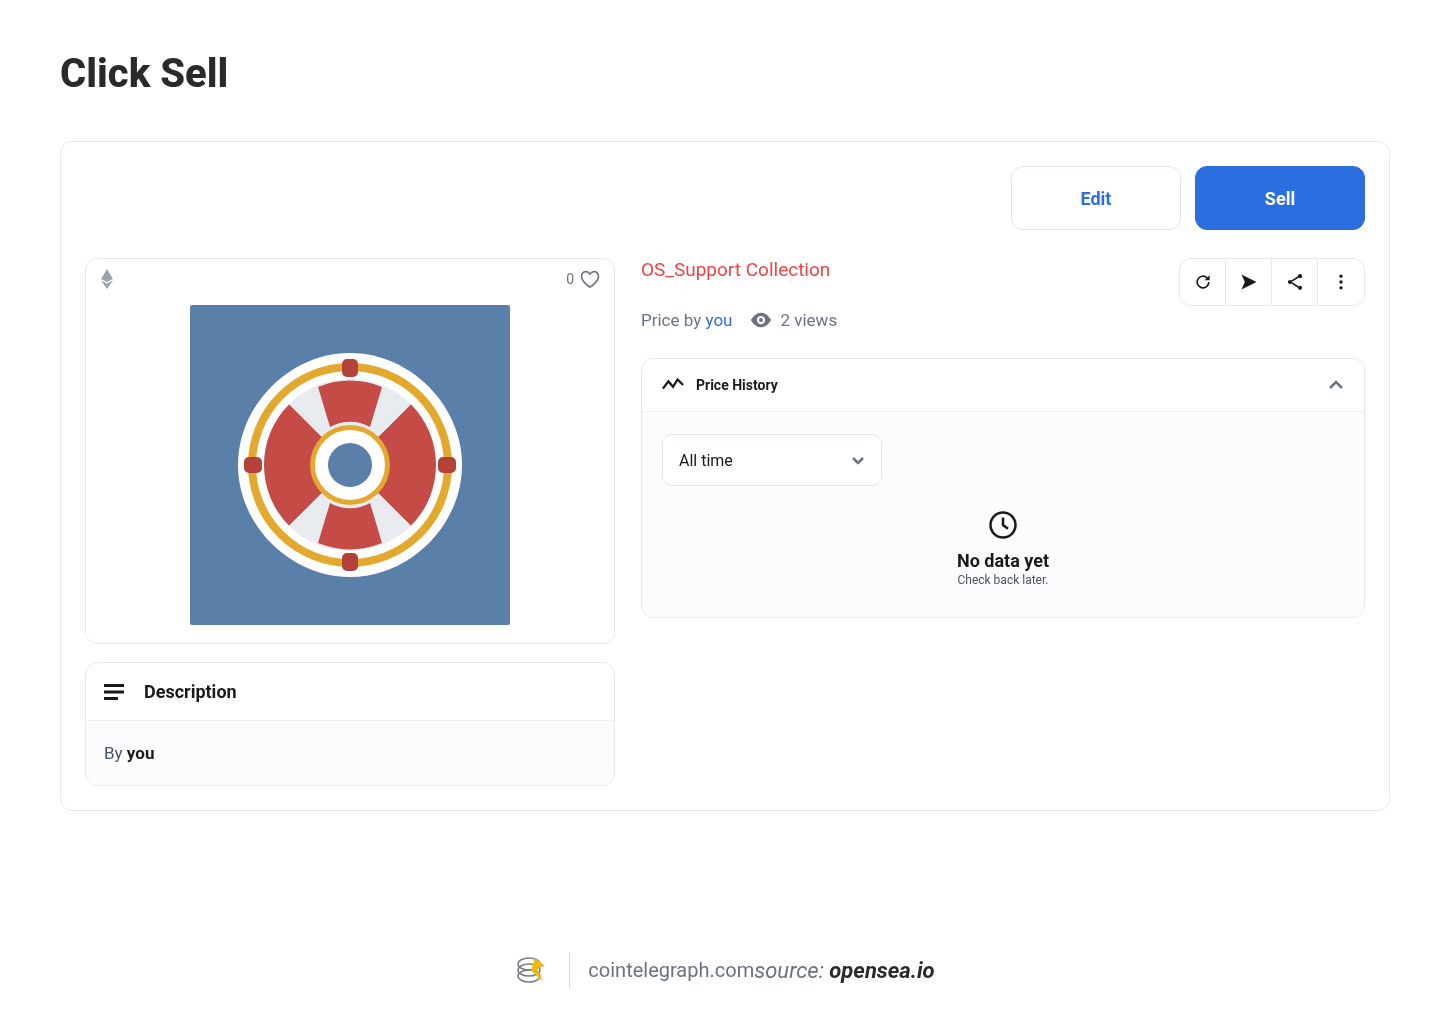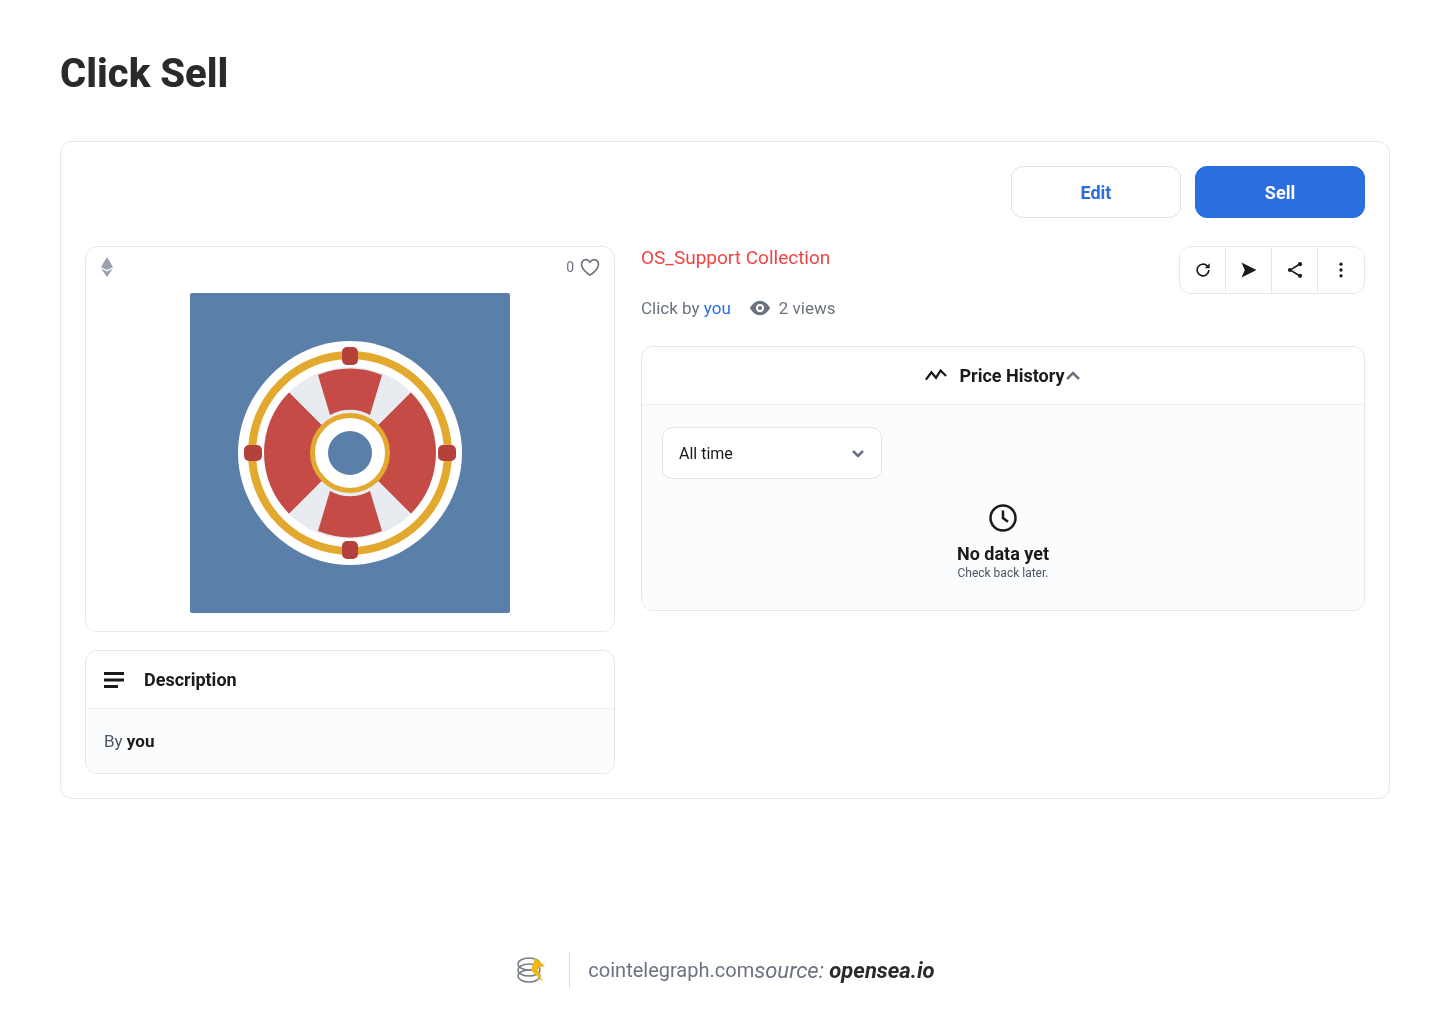--- a/index.html
+++ b/index.html
@@ -23,21 +23,21 @@
     border-radius: 12px;
     padding: 24px 24px 24px 24px;
   }
   .topbar {
     display: flex;
     justify-content: flex-end;
     gap: 14px;
     margin-bottom: 28px;
   }
   .btn {
-    height: 52px;
+    height: 64px;
     min-width: 170px;
     border-radius: 12px;
     font-size: 18px;
     font-weight: 700;
     display: flex;
     align-items: center;
     justify-content: center;
     cursor: pointer;
   }
   .btn-outline {
@@ -154,24 +154,24 @@
   }
 
   .panel {
     border: 1px solid #e6e8ec;
     border-radius: 12px;
     overflow: hidden;
   }
   .panel-head {
     display: flex;
     align-items: center;
-    justify-content: center;
+    justify-content: space-between;
     padding: 18px 20px;
     font-weight: 700;
-    font-size: 18px;
+    font-size: 14px;
     border-bottom: 1px solid #eef0f3;
     cursor: pointer;
   }
   .panel-head .left { display: flex; align-items: center; gap: 12px; }
   .panel-body {
     background: #fbfcfd;
     padding: 22px 20px 30px 20px;
   }
   .dropdown {
     border: 1px solid #e0e3ea;
@@ -323,21 +323,21 @@
                 <circle cx="12" cy="5" r="2" fill="#1a1a1a"></circle>
                 <circle cx="12" cy="12" r="2" fill="#1a1a1a"></circle>
                 <circle cx="12" cy="19" r="2" fill="#1a1a1a"></circle>
               </svg>
           </div>
         </div>
       </div>
 
       <div class="meta-row">
         <span>
-          <span>Click by </span><span class="you">you</span>
+          <span>Price by </span><span class="you">you</span>
         </span>
         <span class="views">
           <span>
             <svg width="22" height="16" viewBox="0 0 24 16">
                 <path d="M12 0C5 0 1 8 1 8s4 8 11 8 11-8 11-8-4-8-11-8zm0 12.5A4.5 4.5 0 1 1 12 3.5a4.5 4.5 0 0 1 0 9z" fill="#6b7280"></path>
                 <circle cx="12" cy="8" r="2.2" fill="#6b7280"></circle>
               </svg>
           </span>
           <span>2 views</span>
         </span>

